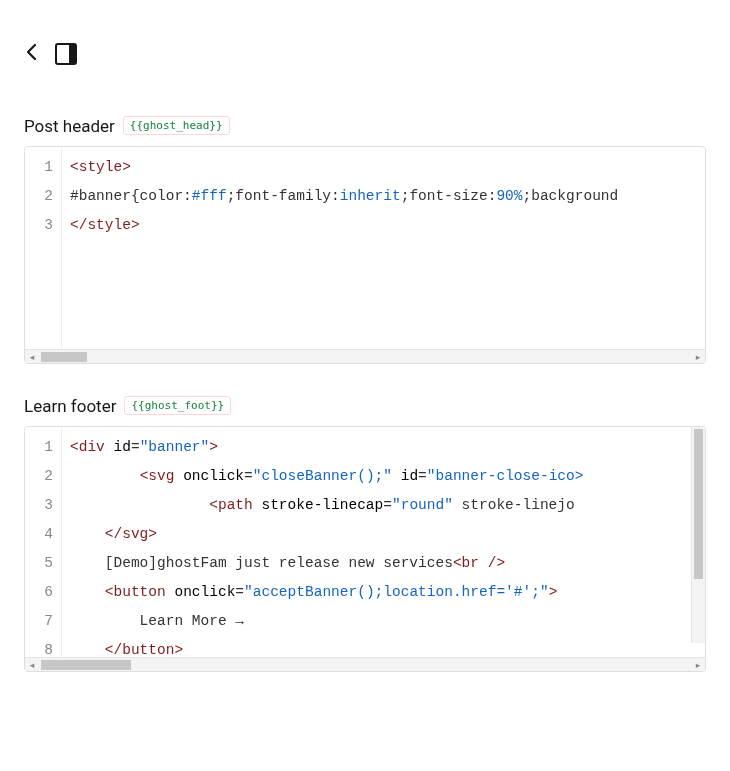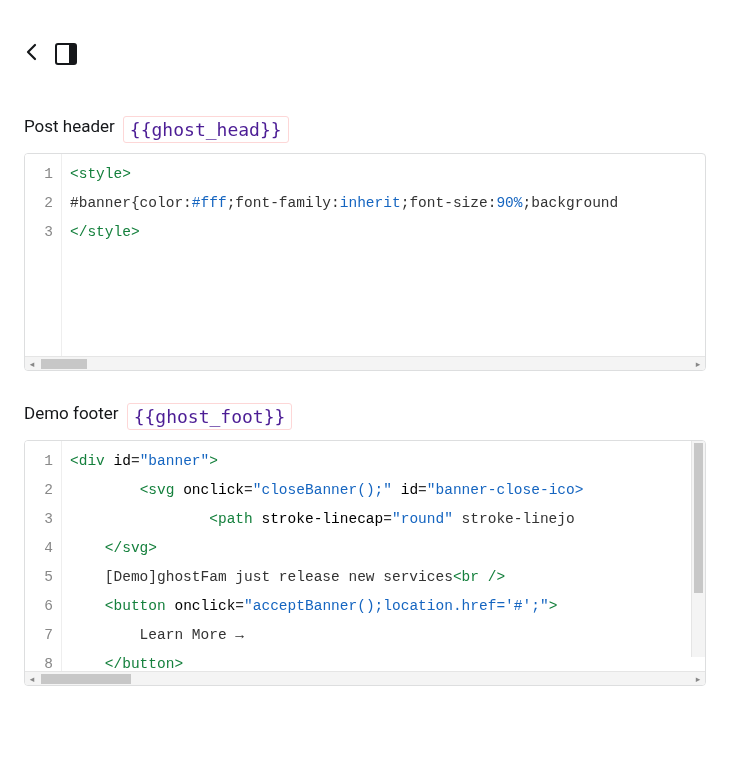--- a/index.html
+++ b/index.html
@@ -54,23 +54,23 @@
     gap: 8px;
     margin-bottom: 10px;
   }
   .section-label {
     font-size: 17px;
     font-weight: 400;
     color: #15171a;
   }
   .ghost-tag {
     border: 1px solid #fdd7d7;
-    color: #4c1d95;
+    color: #15803d;
     font-family: Consolas, Monaco, monospace;
-    font-size: 18px;
+    font-size: 11px;
     padding: 2px 6px;
     border-radius: 3px;
   }
   .editor {
     border: 1px solid #dddedf;
     border-radius: 4px;
     overflow: hidden;
     position: relative;
   }
   .editor-body {
@@ -93,21 +93,21 @@
   .gutter div { min-width: 14px; }
   .code {
     padding: 6px 8px;
     white-space: pre;
     overflow: hidden;
     flex: 1;
     color: #333;
   }
   .code .line { display: block; height: 1lh; }
   
-  .tag   { color: #15803d; }
+  .tag   { color: #7f1d1d; }
   .val   { color: #1565c0; }
   .punct { color: #333; }
   .attrn { color: #000000; }
   .attrv { color: #1565c0; }
   .txt   { color: #333; }
   
   .hscroll {
     height: 14px;
     background: #f4f4f4;
     border-top: 1px solid #e5e5e5;
@@ -180,21 +180,21 @@
     <div class="hscroll">
       <div class="harrow">◂</div>
       <div class="hthumb w1"></div>
       <div class="harrow right">▸</div>
     </div>
   </div>
 </div>
 
 <div class="section">
   <div class="section-header">
-    <span class="section-label">Demo footer</span>
+    <span class="section-label">Learn footer</span>
     <span class="ghost-tag">{{ghost_foot}}</span>
   </div>
   <div class="editor ed2">
     <div class="editor-body">
       <div class="gutter">
         <div>1</div>
         <div>2</div>
         <div>3</div>
         <div>4</div>
         <div>5</div>

